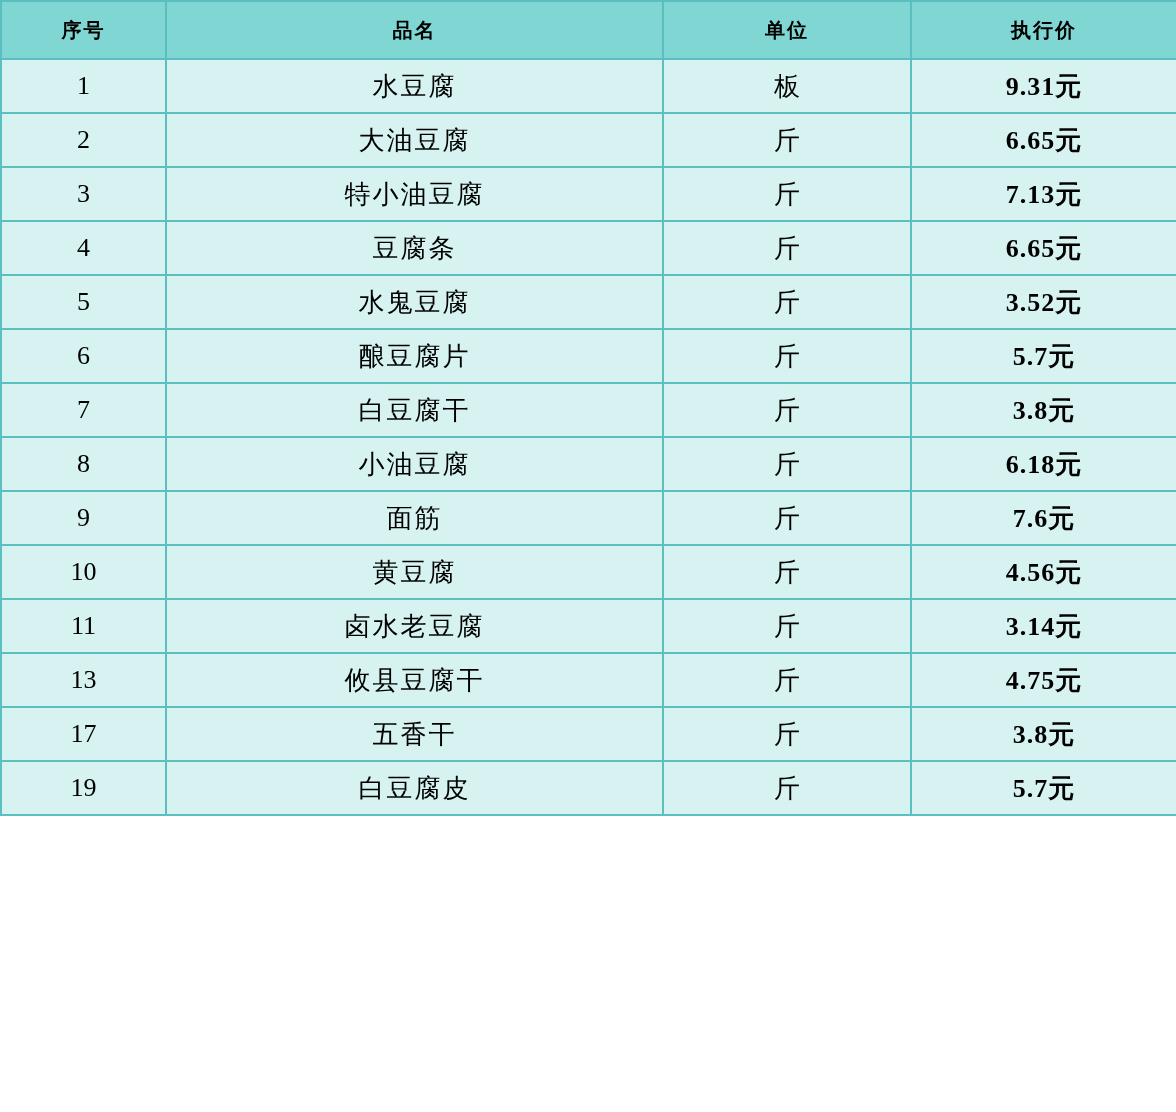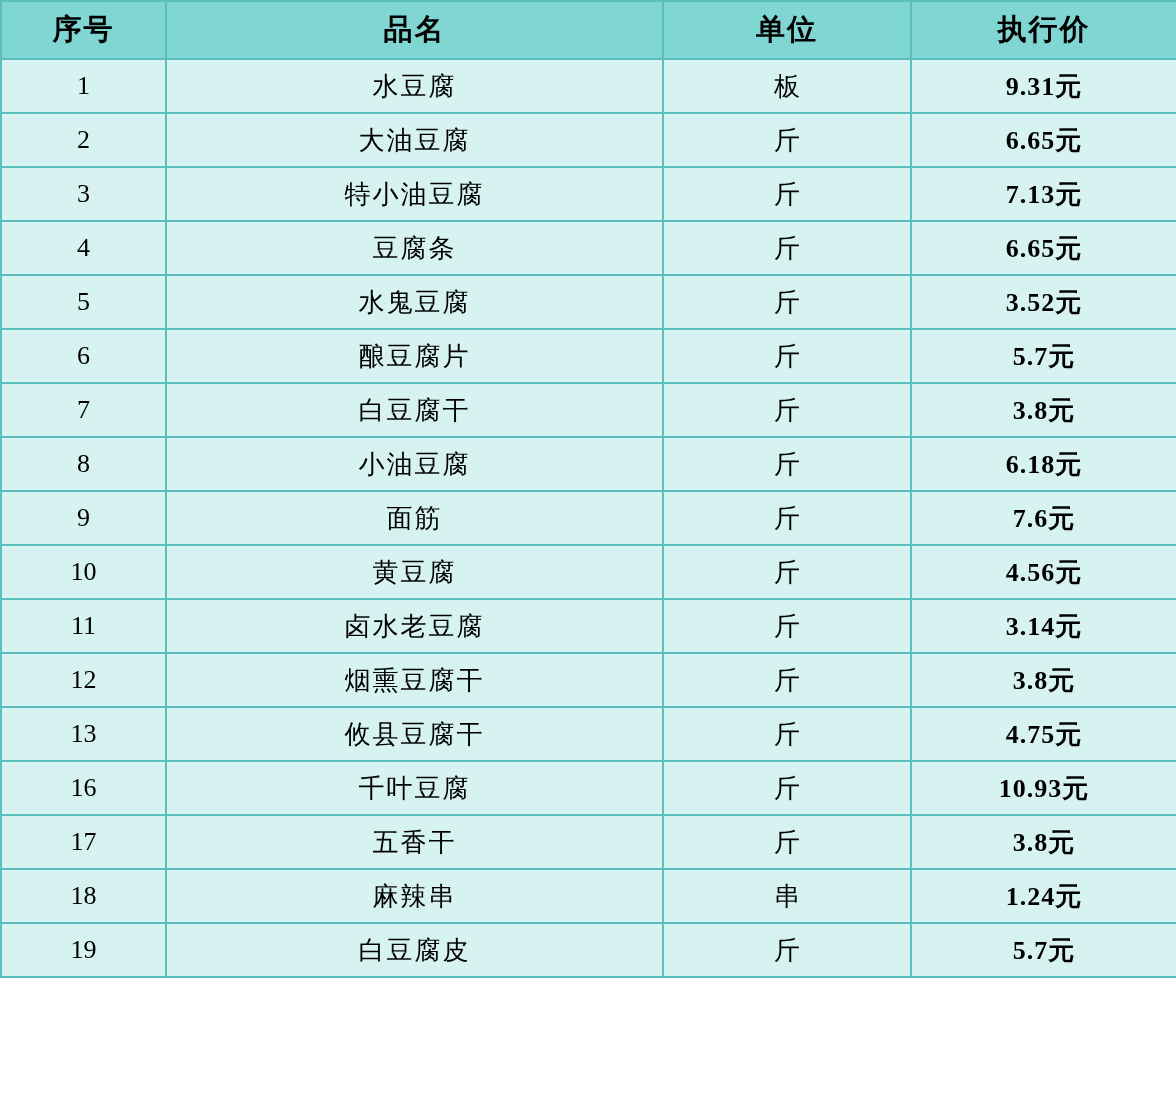--- a/index.html
+++ b/index.html
@@ -27,21 +27,21 @@
   .price-table td {
     border: 2px solid #5bbfbf;
     text-align: center;
     vertical-align: middle;
     color: #000000;
     padding: 0;
   }
   .price-table thead th {
     background: #7fd6d2;
     height: 56px;
-    font-size: 29px;
+    font-size: 20px;
     font-weight: bold;
     letter-spacing: 2px;
   }
   .price-table tbody td {
     background: #d6f3f2;
     height: 52px;
     font-size: 26px;
     font-weight: normal;
   }
   .price-table tbody td.cell-name {
@@ -131,48 +131,30 @@
       <td class="cell-unit">斤</td>
       <td class="cell-price">4.56元</td>
     </tr>
     <tr>
       <td class="cell-index">11</td>
       <td class="cell-name">卤水老豆腐</td>
       <td class="cell-unit">斤</td>
       <td class="cell-price">3.14元</td>
     </tr>
     <tr>
-      <td class="cell-index">12</td>
-      <td class="cell-name">烟熏豆腐干</td>
-      <td class="cell-unit">斤</td>
-      <td class="cell-price">3.8元</td>
-    </tr>
-    <tr>
       <td class="cell-index">13</td>
       <td class="cell-name">攸县豆腐干</td>
       <td class="cell-unit">斤</td>
       <td class="cell-price">4.75元</td>
     </tr>
     <tr>
-      <td class="cell-index">16</td>
-      <td class="cell-name">千叶豆腐</td>
-      <td class="cell-unit">斤</td>
-      <td class="cell-price">10.93元</td>
-    </tr>
-    <tr>
       <td class="cell-index">17</td>
       <td class="cell-name">五香干</td>
       <td class="cell-unit">斤</td>
       <td class="cell-price">3.8元</td>
-    </tr>
-    <tr>
-      <td class="cell-index">18</td>
-      <td class="cell-name">麻辣串</td>
-      <td class="cell-unit">串</td>
-      <td class="cell-price">1.24元</td>
     </tr>
     <tr>
       <td class="cell-index">19</td>
       <td class="cell-name">白豆腐皮</td>
       <td class="cell-unit">斤</td>
       <td class="cell-price">5.7元</td>
     </tr>
   </tbody>
 </table>
 

